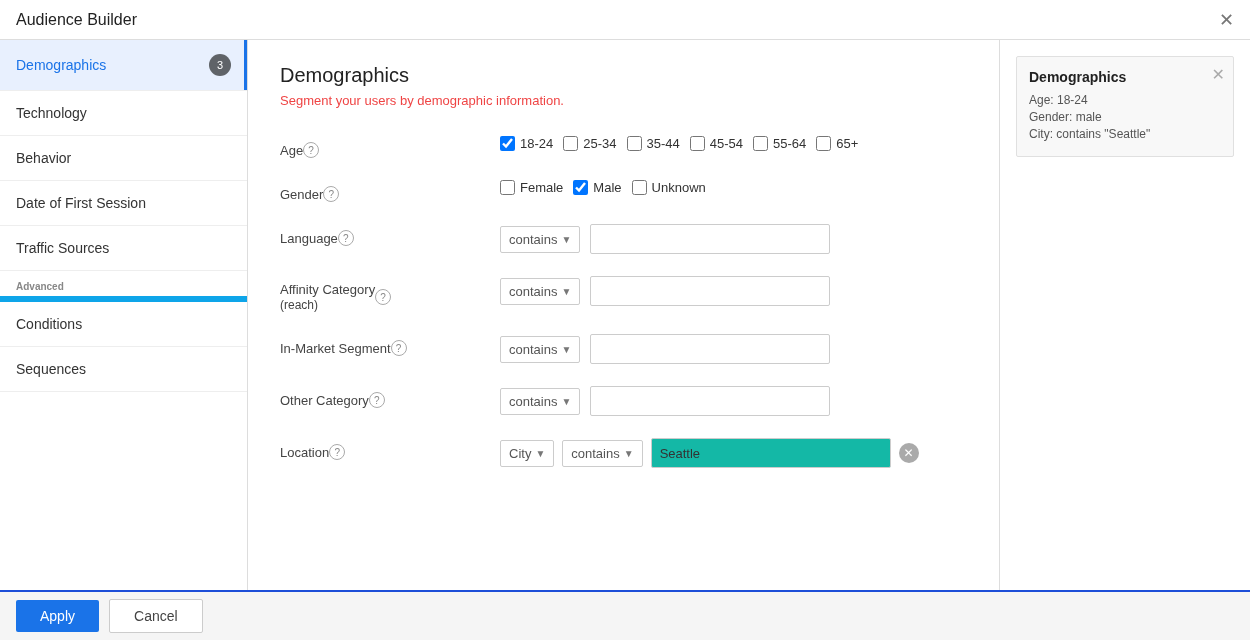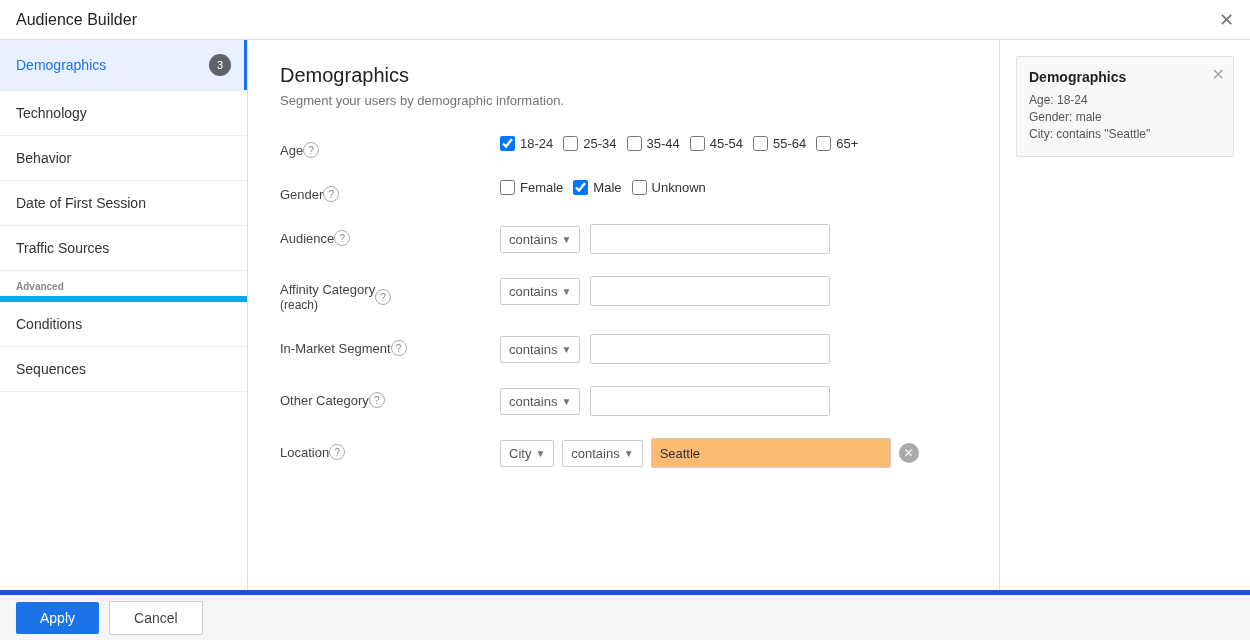--- a/index.html
+++ b/index.html
@@ -17,21 +17,21 @@
     .sidebar-items { flex: 1; overflow-y: auto; }
     .sidebar-item { display: flex; align-items: center; justify-content: space-between; padding: 14px 16px; border-bottom: 1px solid #eee; cursor: pointer; font-size: 14px; color: #333; position: relative; }
     .sidebar-item.active { background: #e8f0fe; font-weight: 500; color: #1a73e8; }
     .sidebar-item.active::after { content: ''; position: absolute; right: 0; top: 0; bottom: 0; width: 3px; background: #1a73e8; }
     .badge { background: #5f6368; color: #fff; border-radius: 50%; width: 22px; height: 22px; display: flex; align-items: center; justify-content: center; font-size: 11px; }
     .section-label { padding: 10px 16px 4px; font-size: 10px; color: #888; font-weight: 600; text-transform: none; border-bottom: 6px solid #0ea5e9; }
 
     
     .content { flex: 1; overflow-y: auto; padding: 24px 32px; border-right: 1px solid #ddd; }
     .content-title { font-size: 20px; font-weight: 400; color: #222; margin-bottom: 6px; }
-    .content-subtitle { font-size: 13px; color: #737373; margin-bottom: 28px; }
+    .content-subtitle { font-size: 13px; color: #ef4444; margin-bottom: 28px; }
 
     
     .form-row { display: flex; align-items: flex-start; margin-bottom: 22px; }
     .form-label { width: 220px; font-size: 13px; color: #444; padding-top: 6px; display: flex; align-items: center; gap: 0; flex-shrink: 0; }
     .help-icon { display: inline-flex; align-items: center; justify-content: center; width: 16px; height: 16px; border-radius: 50%; border: 1px solid #aaa; color: #888; font-size: 10px; cursor: pointer; }
     .form-controls { display: flex; align-items: center; flex-wrap: wrap; gap: 10px; }
 
     
     .checkbox-group { display: flex; align-items: center; gap: 10px; flex-wrap: wrap; }
     .checkbox-item { display: flex; align-items: center; gap: 5px; cursor: pointer; }
@@ -39,32 +39,32 @@
 
     
     .dropdown { display: flex; align-items: center; border: 1px solid #ccc; border-radius: 2px; padding: 5px 8px; background: #fff; cursor: pointer; font-size: 13px; color: #555; gap: 4px; }
     .dropdown .arrow { font-size: 10px; color: #777; }
 
     
     .text-input { border: 1px solid #ccc; border-radius: 2px; padding: 5px 8px; font-size: 13px; width: 240px; height: 30px; color: #333; }
 
     
     .location-row { display: flex; align-items: center; gap: 8px; }
-    .location-value { border: 1px solid #ccc; border-radius: 2px; padding: 5px 8px; font-size: 13px; width: 240px; height: 30px; color: #333; background: #fdba74; }
+    .location-value { border: 1px solid #ccc; border-radius: 2px; padding: 5px 8px; font-size: 13px; width: 240px; height: 30px; color: #333; background: #14b8a6; }
     .remove-btn { width: 20px; height: 20px; border-radius: 50%; background: #aaa; color: #fff; border: none; cursor: pointer; display: flex; align-items: center; justify-content: center; font-size: 12px; }
 
     
     .right-panel { width: 250px; flex-shrink: 0; padding: 16px; background: #fff; }
     .segment-card { background: #f8f8f8; border: 1px solid #e0e0e0; border-radius: 2px; padding: 12px; position: relative; }
     .segment-card-title { font-size: 14px; font-weight: 600; color: #222; margin-bottom: 8px; }
     .segment-card-detail { font-size: 12px; color: #555; margin-bottom: 3px; }
     .segment-close { position: absolute; top: 8px; right: 8px; color: #aaa; cursor: pointer; font-size: 16px; }
 
     
-    .footer { position: absolute; bottom: 0; left: 0; right: 0; height: 50px; background: #f5f5f5; border-top: 5px solid #1d4ed8; display: flex; align-items: center; padding: 0 16px; gap: 10px; }
+    .footer { position: absolute; bottom: 0; left: 0; right: 0; height: 50px; background: #f5f5f5; border-top: 2px solid #1d4ed8; display: flex; align-items: center; padding: 0 16px; gap: 10px; }
     .btn-apply { background: #1a73e8; color: #fff; border: none; padding: 8px 24px; font-size: 14px; cursor: pointer; border-radius: 2px; }
     .btn-cancel { background: #fff; color: #444; border: 1px solid #ccc; padding: 8px 24px; font-size: 14px; cursor: pointer; border-radius: 2px; }
   </style>
 </head>
 <body>
 
 <div class="header">
   <span class="header-title">Audience Builder</span>
   <span class="close-btn">✕</span>
 </div>
@@ -152,21 +152,21 @@
         </label>
         <label class="checkbox-item">
           <input type="checkbox" style=""> 
             <span>Unknown</span>
         </label>
       </div>
     </div>
 
     <div class="form-row">
       <div class="form-label">
-        <span>Audience</span>
+        <span>Language</span>
         <span class="help-icon">?</span>
       </div>
       <div class="form-controls">
         <div class="dropdown">
           <span>contains</span>
           <span class="arrow">▼</span>
         </div>
         <input type="text" class="text-input" style="">
       </div>
     </div>

